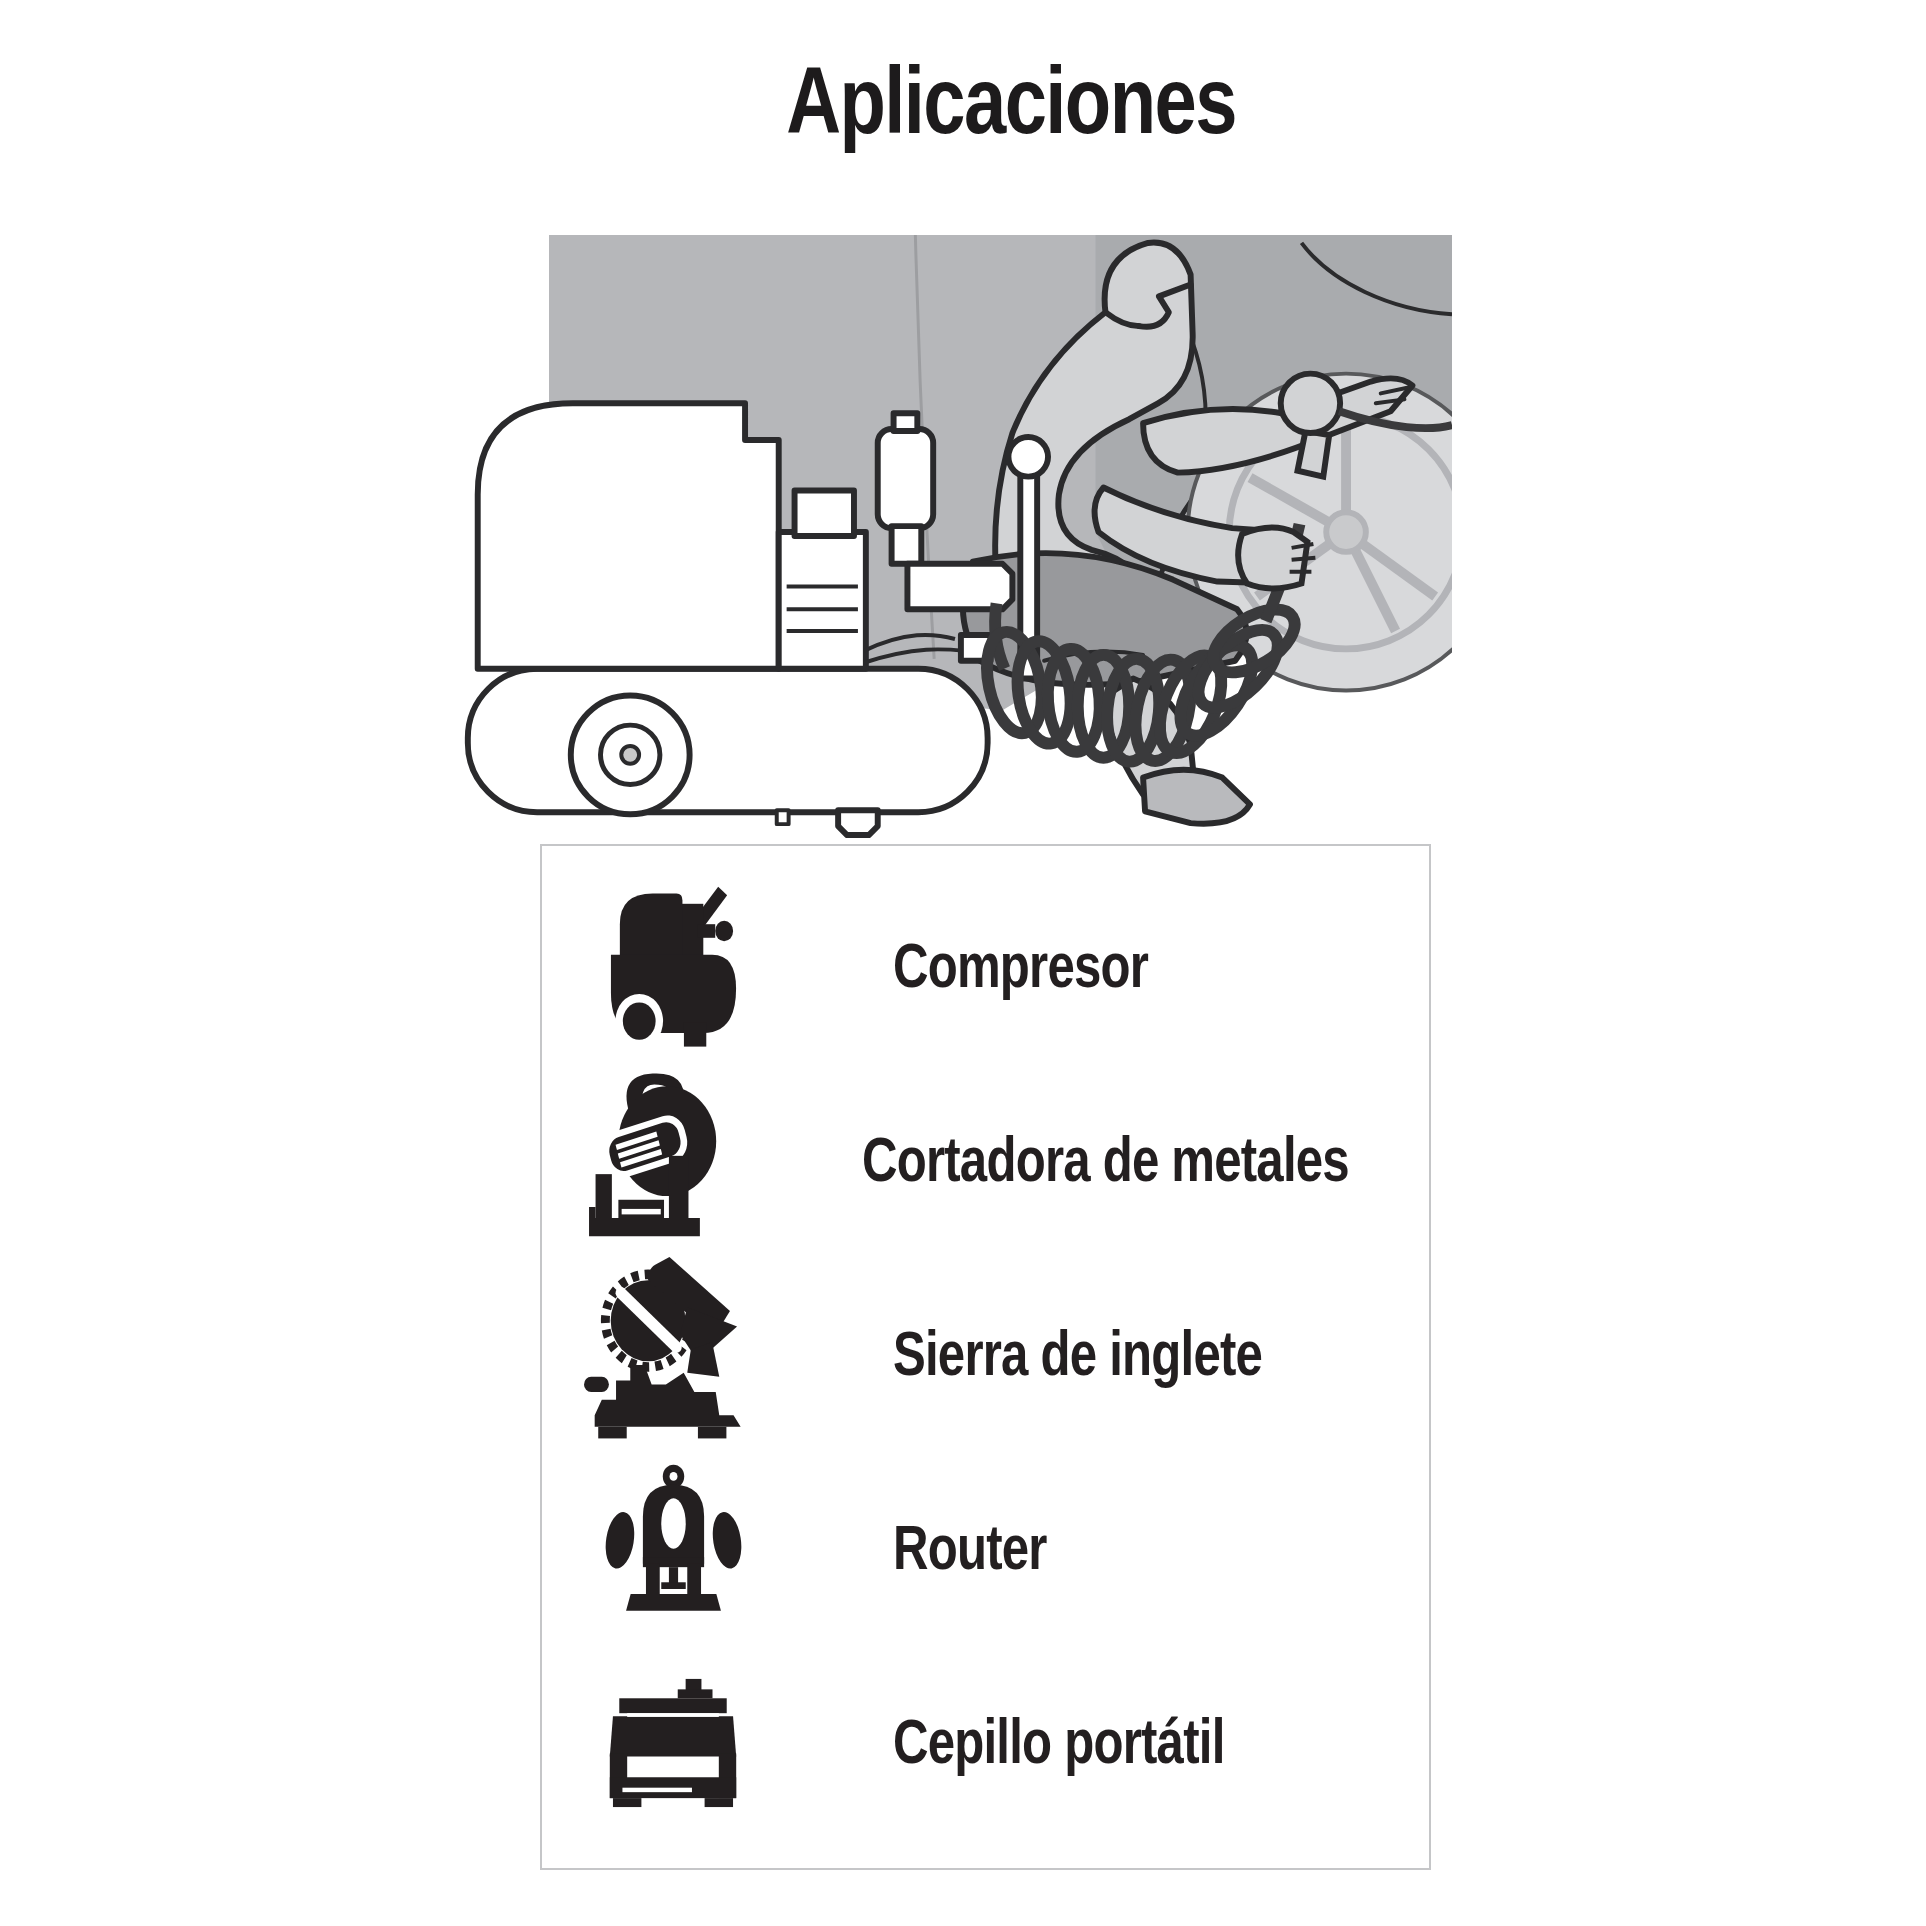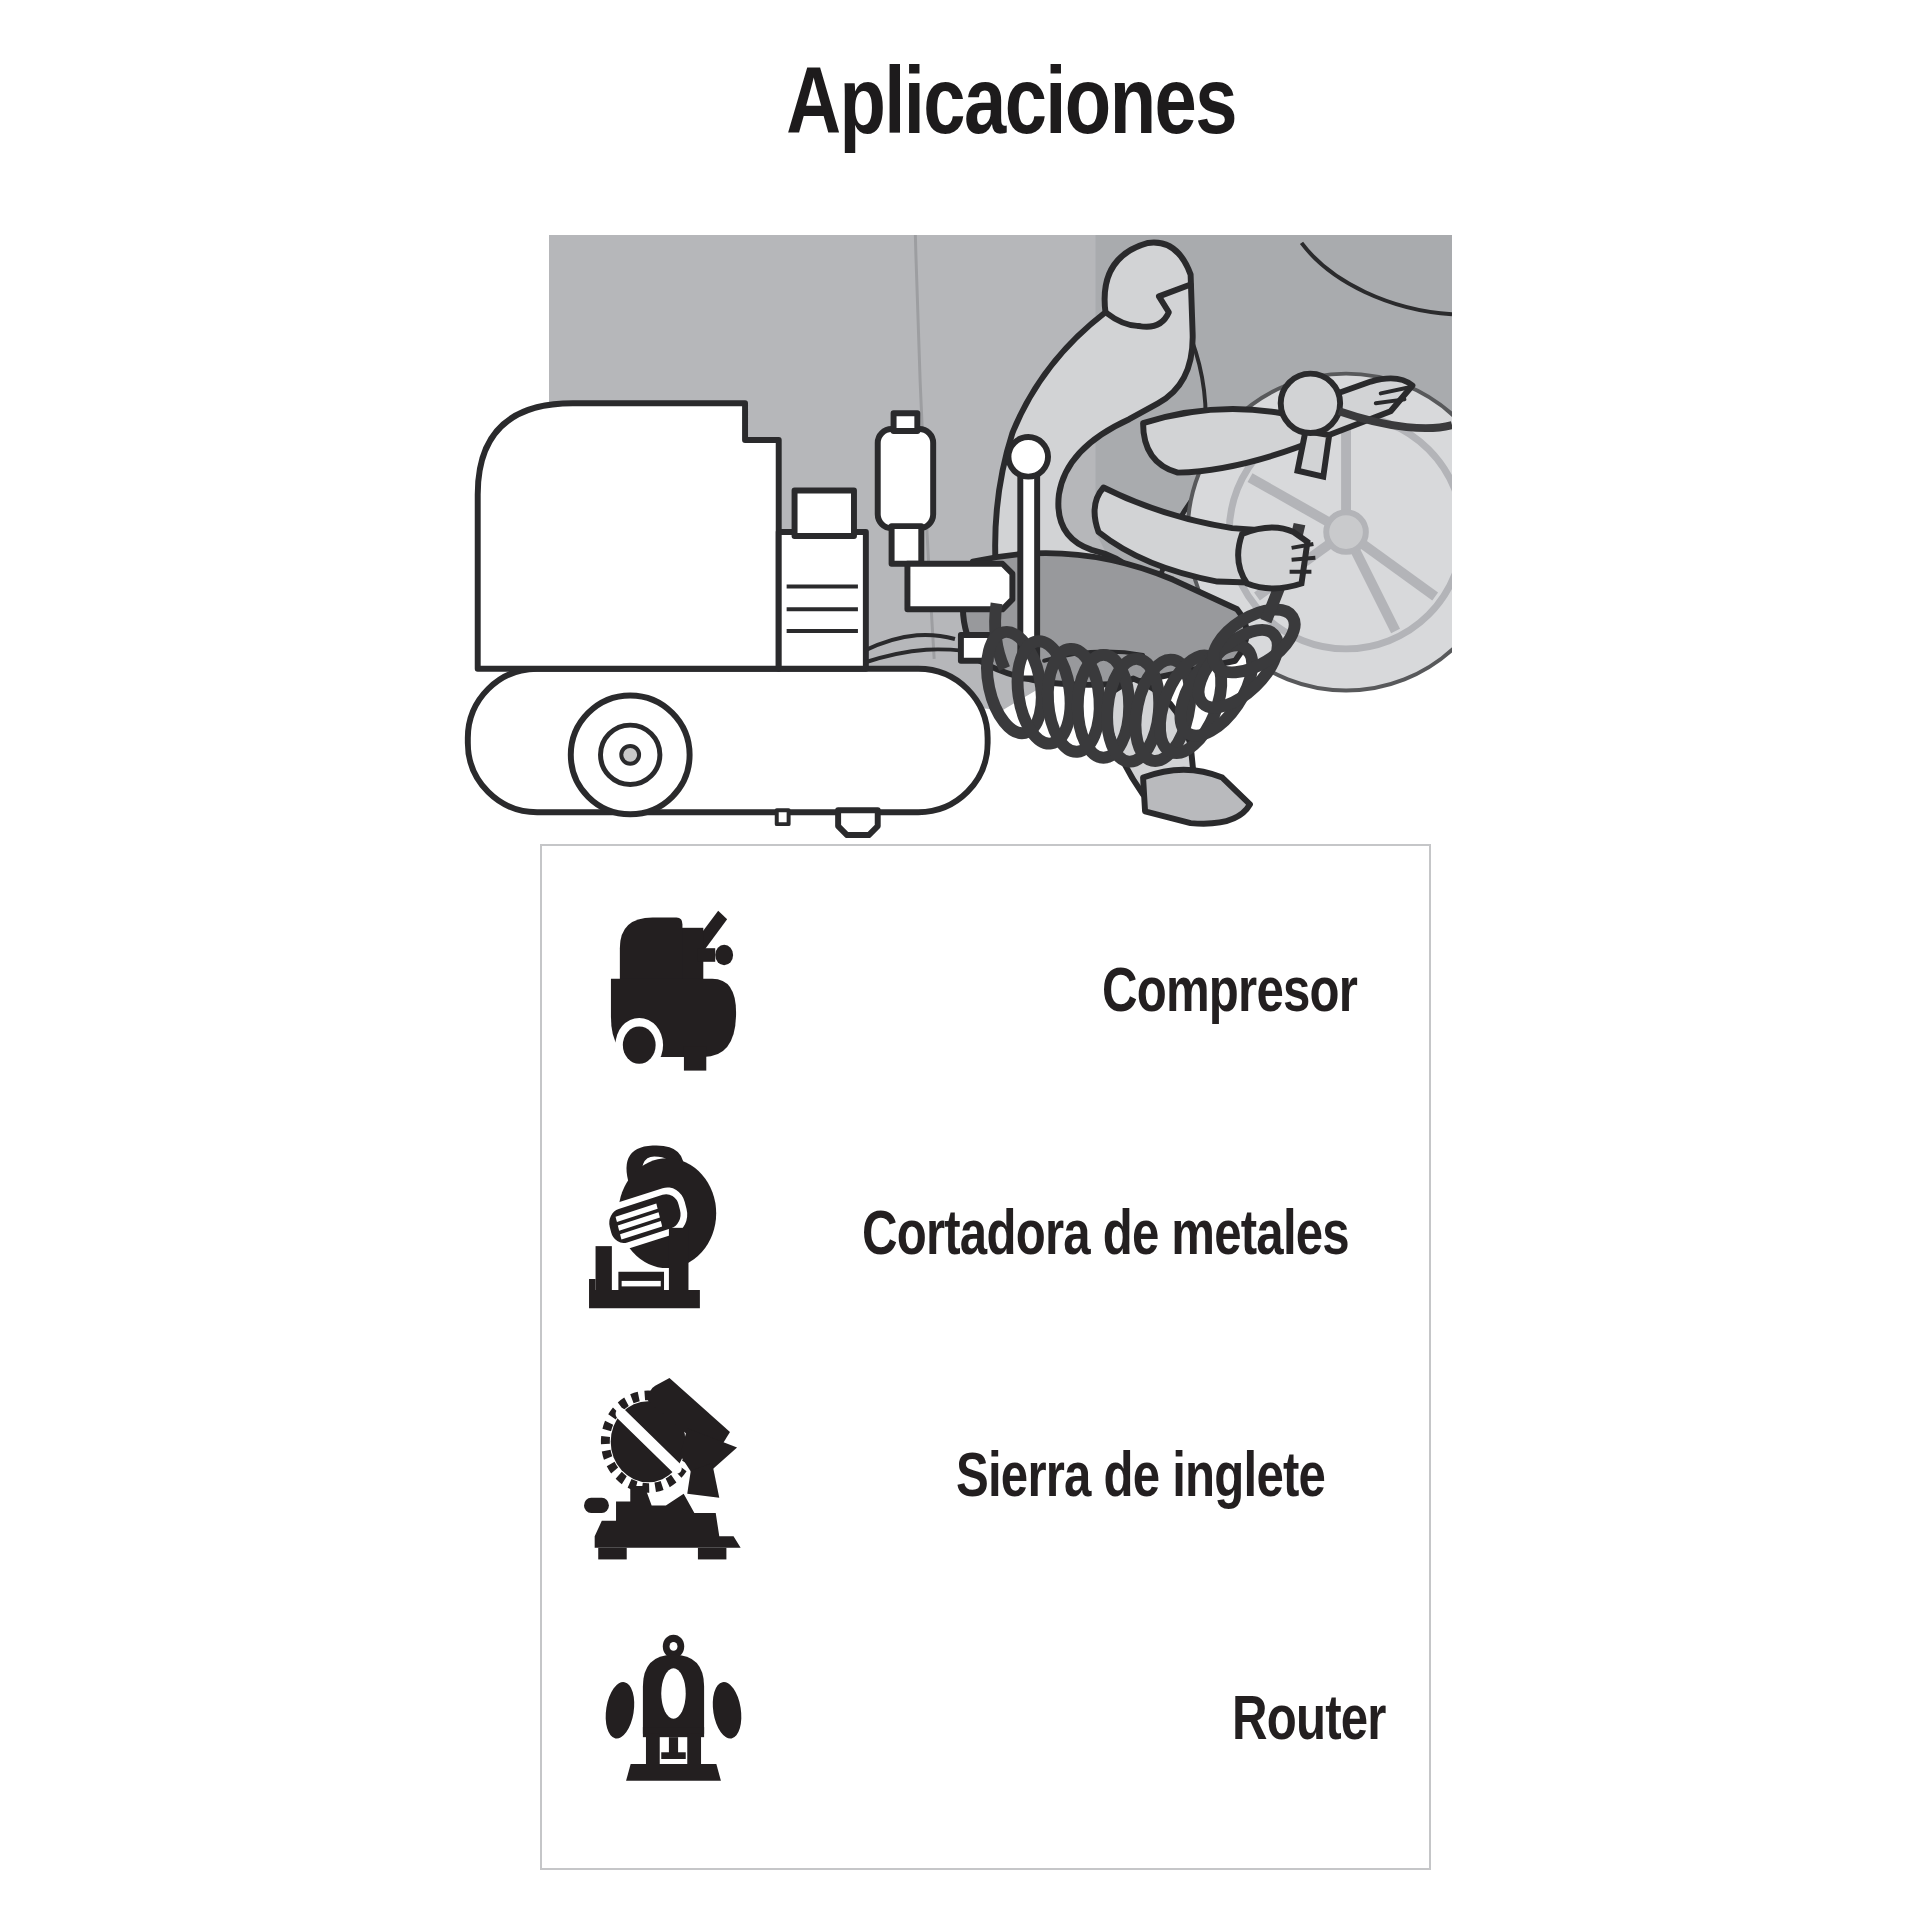--- a/index.html
+++ b/index.html
@@ -26,21 +26,21 @@
   .scene {
     position:absolute; left:450px; top:235px; width:1002px; height:604px;
   }
   .panel {
     position:absolute; left:540px; top:844px; width:891px; height:1026px;
     border:2px solid #c5c6c8; background:#ffffff;
     box-sizing:border-box;
     display:flex; flex-direction:column;
     padding:22px 0 30px 0;
   }
-  .app-row { flex:1; display:flex; align-items:center;justify-content:space-between; }
+  .app-row { flex:1; display:flex; align-items:center; }
   .icon-cell {
     width:194px; margin-left:34px;
     display:flex; align-items:center; justify-content:center;
   }
   .app-label {
     margin-left:123px;
     font-size:63px; font-weight:bold; color:#231f20;
     letter-spacing:-1px; white-space:nowrap;
     transform:scaleX(0.78); transform-origin:left center;
   }
@@ -220,15 +220,35 @@
           <rect x="59" y="60" width="9" height="19"></rect>
           <path d="M22,78 H78 L81,88 H19 Z"></path>
           <rect x="47" y="62" width="6" height="10"></rect>
           <rect x="42" y="71" width="16" height="4"></rect>
         </g>
       </svg>
     </div>
     <div class="app-label">Router</div>
   </div>
 
+  <div class="app-row">
+    <div class="icon-cell">
+      <svg width="158" height="149" viewBox="0 0 100 100" preserveAspectRatio="none">
+        <g fill="#231f20">
+          <rect x="58" y="8" width="10" height="8"></rect>
+          <rect x="53" y="15" width="22" height="6"></rect>
+          <rect x="16" y="21" width="68" height="10"></rect>
+          <path d="M12,33 H88 L90,60 H10 Z"></path>
+          <rect x="10" y="58" width="11" height="30"></rect>
+          <rect x="79" y="58" width="11" height="30"></rect>
+          <rect x="10" y="74" width="80" height="14"></rect>
+          <rect x="12" y="88" width="18" height="6"></rect>
+          <rect x="70" y="88" width="18" height="6"></rect>
+        </g>
+        <rect x="21" y="31" width="58" height="2.5" fill="#ffffff"></rect>
+        <rect x="18" y="81" width="44" height="3" fill="#ffffff"></rect>
+      </svg>
+    </div>
+    <div class="app-label">Cepillo portátil</div>
+  </div>
 
 </div>
 
 
 </body></html>

